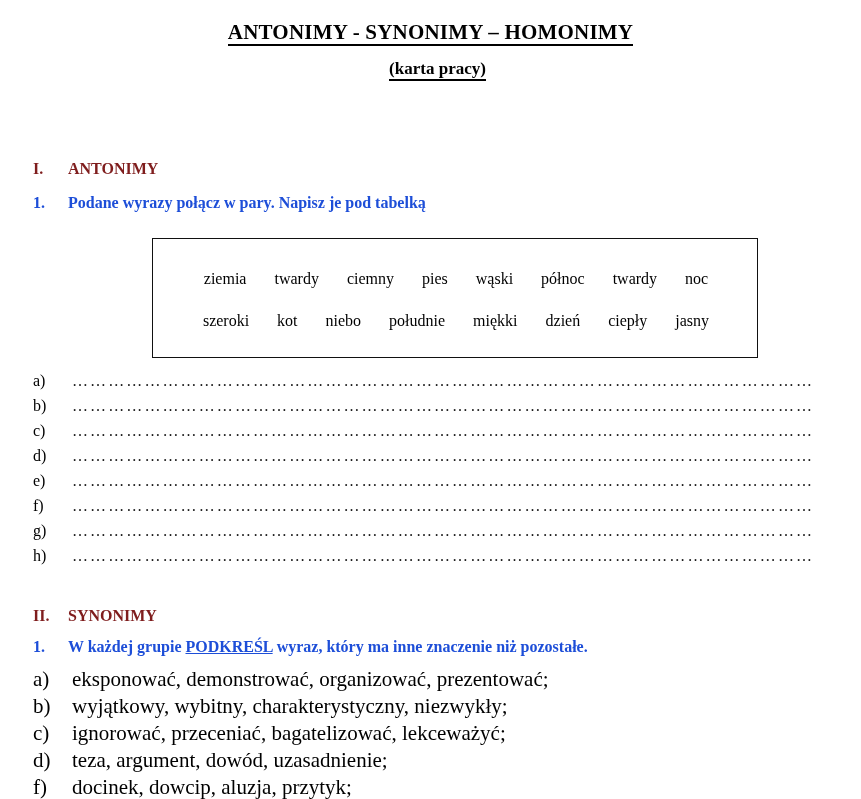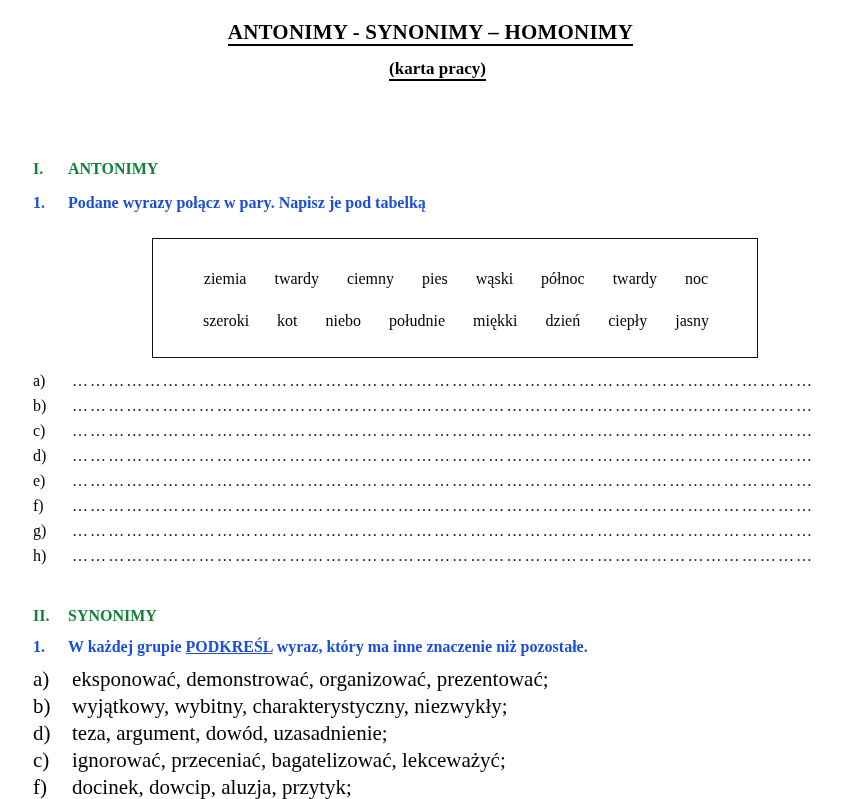--- a/index.html
+++ b/index.html
@@ -53,21 +53,21 @@
     border-bottom: 2px solid #000;
     line-height: 1.15;
   }
 
   
   .section-heading {
     position: absolute;
     left: 33px;
     font-size: 16px;
     font-weight: bold;
-    color: #15803d;
+    color: #7f1d1d;
     white-space: nowrap;
   }
   .section-heading .sec-num {
     display: inline-block;
     width: 35px;
   }
 
   
   .task-line {
     position: absolute;
@@ -223,23 +223,23 @@
   </div>
 
   <div class="letter-list" style="top:666px;">
     <div class="letter-item">
       <span class="lbl">a)</span><span class="txt">eksponować, demonstrować, organizować, prezentować;</span>
     </div>
     <div class="letter-item">
       <span class="lbl">b)</span><span class="txt">wyjątkowy, wybitny, charakterystyczny, niezwykły;</span>
     </div>
     <div class="letter-item">
+      <span class="lbl">c)</span><span class="txt">ignorować, przeceniać, bagatelizować, lekceważyć;</span>
+    </div>
+    <div class="letter-item">
       <span class="lbl">d)</span><span class="txt">teza, argument, dowód, uzasadnienie;</span>
     </div>
     <div class="letter-item">
-      <span class="lbl">c)</span><span class="txt">ignorować, przeceniać, bagatelizować, lekceważyć;</span>
-    </div>
-    <div class="letter-item">
       <span class="lbl">f)</span><span class="txt">docinek, dowcip, aluzja, przytyk;</span>
     </div>
   </div>
 
 </div>
 
 </body></html>

